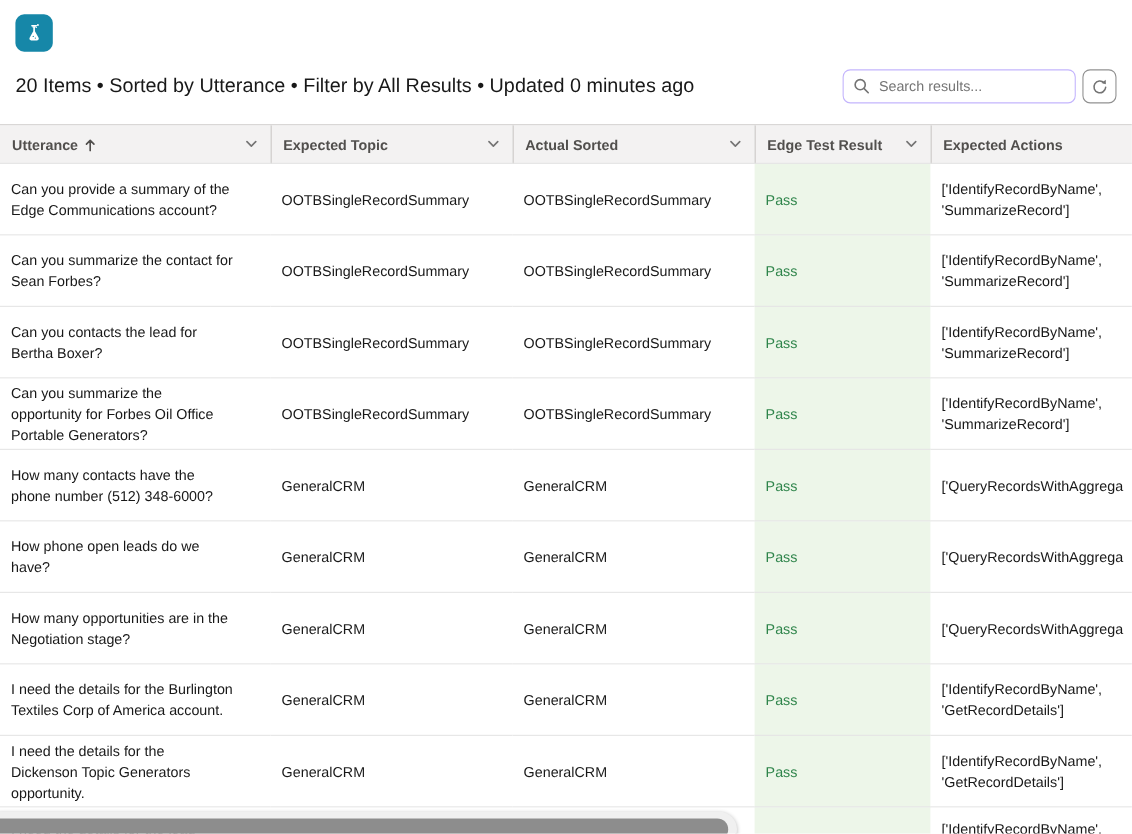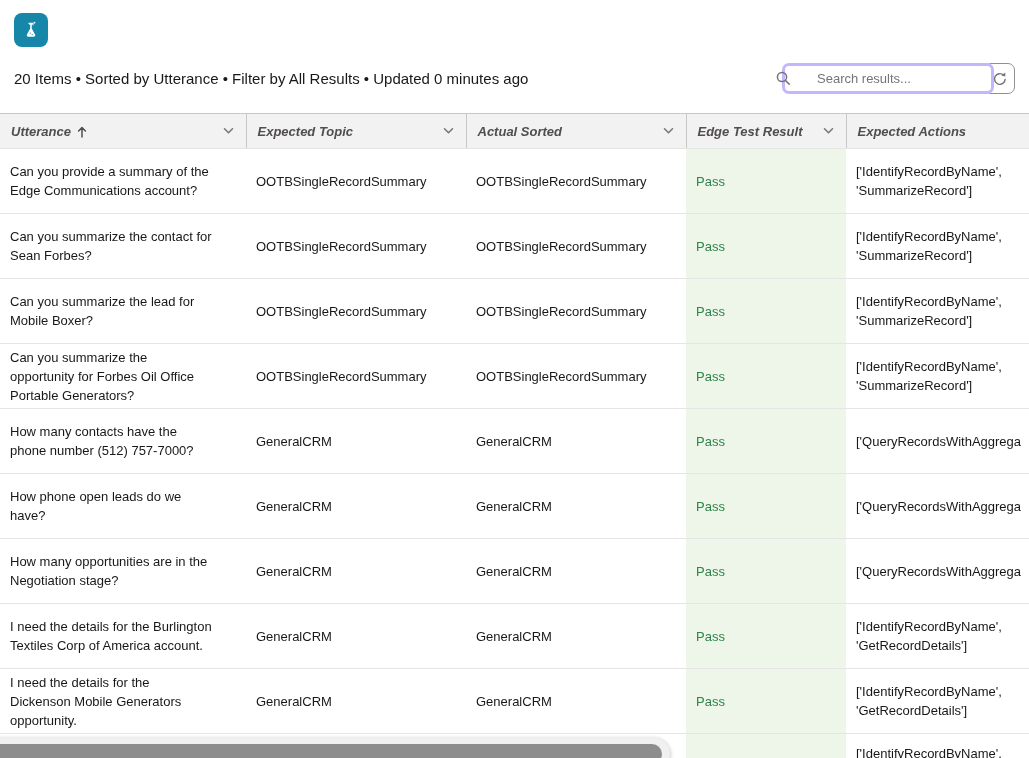--- a/index.html
+++ b/index.html
@@ -51,42 +51,41 @@
   .caret { font-family: "DejaVu Sans", sans-serif; font-size: 9px; line-height: 9px; padding-top: 3px; }
 
   
   .list-toolbar {
     display: flex;
     justify-content: space-between;
     align-items: center;
     padding: 14px 14px 0 14px;
     height: 49px;
   }
-  .list-summary { font-size: 15px; color: var(--body-text); }
+  .list-summary { font-size: 18px; color: var(--body-text); }
   .toolbar-actions { display: flex; align-items: center; gap: 6px; }
   .search-box {
     position: relative;
     width: 212px; height: 31px;
   }
   .search-box .search-icon {
     position: absolute; left: 9px; top: 7px;
     width: 16px; height: 16px;
     pointer-events: none;
   }
   .search-input {
     width: 100%; height: 100%;
-    border: 3px solid #c4b5fd;
+    border: 1px solid #c4b5fd;
     border-radius: 7px;
     padding: 0 10px 0 32px;
     font-family: inherit;
     font-size: 13px;
     color: var(--body-text);
     outline: none;
     background: #fff;
-    margin-left: 16px;
   }
   .search-input::placeholder { color: #757575; }
   .refresh-btn {
     width: 31px; height: 31px;
     border: 1px solid #919191;
     border-radius: 7px;
     background: #fff;
     display: inline-flex;
     align-items: center;
     justify-content: center;
@@ -110,21 +109,20 @@
     background: #f3f2f2;
     border-right: 1px solid var(--border-strong);
     border-bottom: 1px solid var(--border-light);
     height: 34px;
     padding: 0;
     text-align: center;
     font-size: 13px;
     font-weight: 700;
     color: var(--header-text);
     cursor: pointer;
-    font-style: italic;
   }
   thead th:last-child { border-right: none; }
   .hcell {
     display: flex;
     align-items: center;
     height: 34px;
     padding: 0 12px 0 11px;
     gap: 6px;
   }
   .hcell .spacer { flex: 1; }
@@ -297,35 +295,35 @@
     <td class="actions">['IdentifyRecordByName', 'SummarizeRecord']</td>
   </tr>
           <tr class="result-row">
     <td class="utterance">Can you summarize the contact for Sean Forbes?</td>
     <td>OOTBSingleRecordSummary</td>
     <td>OOTBSingleRecordSummary</td>
     <td class="result">Pass</td>
     <td class="actions">['IdentifyRecordByName', 'SummarizeRecord']</td>
   </tr>
           <tr class="result-row">
-    <td class="utterance">Can you summarize the lead for Mobile Boxer?</td>
+    <td class="utterance">Can you contacts the lead for Bertha Boxer?</td>
     <td>OOTBSingleRecordSummary</td>
     <td>OOTBSingleRecordSummary</td>
     <td class="result">Pass</td>
     <td class="actions">['IdentifyRecordByName', 'SummarizeRecord']</td>
   </tr>
           <tr class="result-row">
     <td class="utterance">Can you summarize the opportunity for Forbes Oil Office Portable Generators?</td>
     <td>OOTBSingleRecordSummary</td>
     <td>OOTBSingleRecordSummary</td>
     <td class="result">Pass</td>
     <td class="actions">['IdentifyRecordByName', 'SummarizeRecord']</td>
   </tr>
           <tr class="result-row">
-    <td class="utterance">How many contacts have the phone number (512) 757-7000?</td>
+    <td class="utterance">How many contacts have the phone number (512) 348-6000?</td>
     <td>GeneralCRM</td>
     <td>GeneralCRM</td>
     <td class="result">Pass</td>
     <td class="actions">['QueryRecordsWithAggrega</td>
   </tr>
           <tr class="result-row">
     <td class="utterance">How phone open leads do we have?</td>
     <td>GeneralCRM</td>
     <td>GeneralCRM</td>
     <td class="result">Pass</td>
@@ -339,21 +337,21 @@
     <td class="actions">['QueryRecordsWithAggrega</td>
   </tr>
           <tr class="result-row">
     <td class="utterance">I need the details for the Burlington Textiles Corp of America account.</td>
     <td>GeneralCRM</td>
     <td>GeneralCRM</td>
     <td class="result">Pass</td>
     <td class="actions">['IdentifyRecordByName', 'GetRecordDetails']</td>
   </tr>
           <tr class="result-row">
-    <td class="utterance">I need the details for the Dickenson Mobile Generators opportunity.</td>
+    <td class="utterance">I need the details for the Dickenson Topic Generators opportunity.</td>
     <td>GeneralCRM</td>
     <td>GeneralCRM</td>
     <td class="result">Pass</td>
     <td class="actions">['IdentifyRecordByName', 'GetRecordDetails']</td>
   </tr>
           <tr class="result-row partial">
     <td class="utterance">I need the details for the lead Phyllis</td>
     <td></td>
     <td></td>
     <td class="result"></td>

